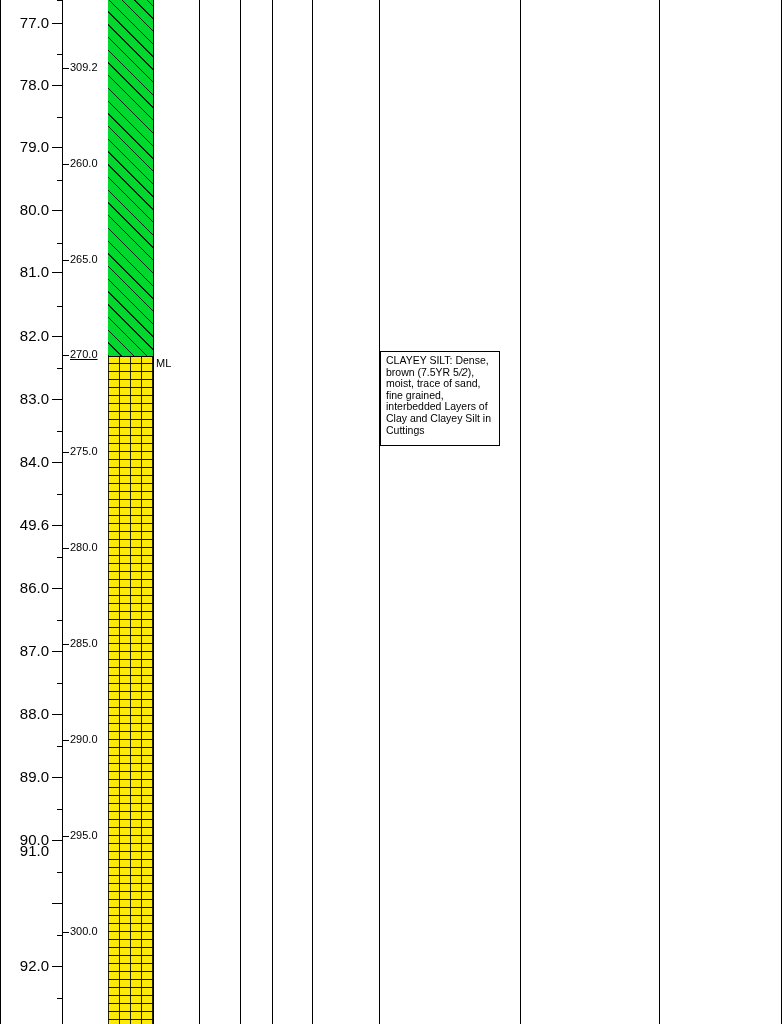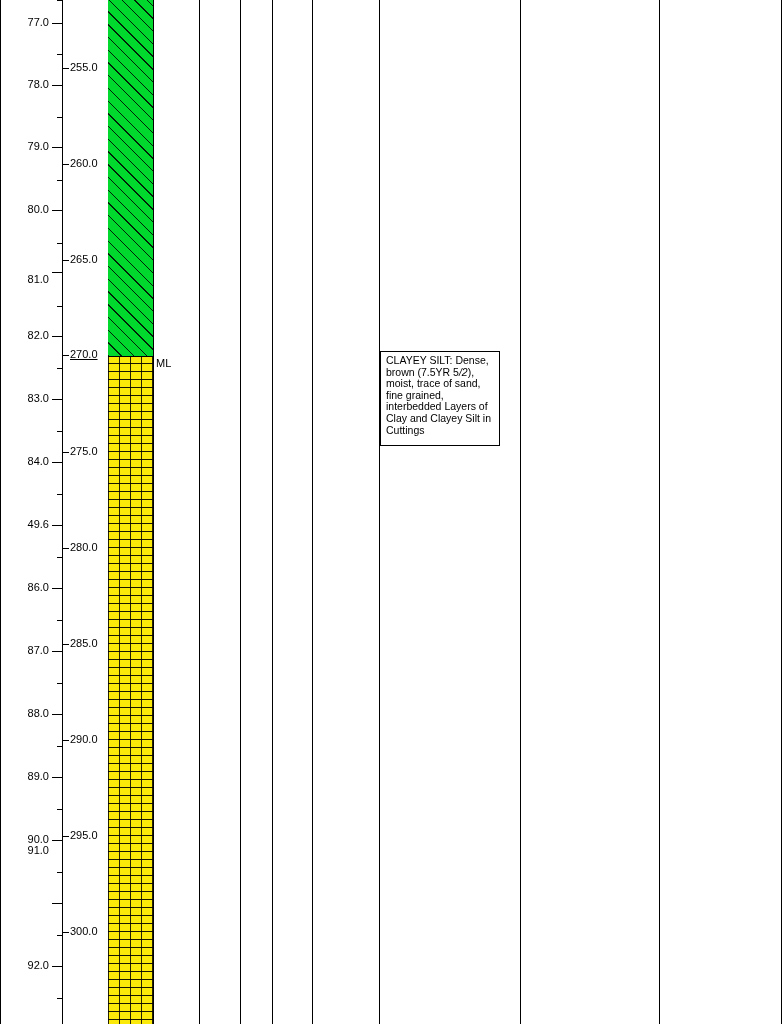--- a/index.html
+++ b/index.html
@@ -45,21 +45,21 @@
   .tick-left-minor {
     position: absolute;
     left: 57px;
     width: 5px;
     height: 1px;
     background: #000000;
   }
   .lab-left {
     position: absolute;
     right: 13px;
-    font-size: 11px;
+    font-size: 15px;
     color: #000000;
     text-align: right;
     line-height: 11px;
     white-space: nowrap;
   }
 
   
   .scale-depth {
     position: absolute;
     left: 62px;
@@ -177,21 +177,21 @@
     <div class="tick-left" style="top:85px;"></div>
     <div class="lab-left" style="top:79px;">78.0</div>
     <div class="tick-left-minor" style="top:117px;"></div>
     <div class="tick-left" style="top:147px;"></div>
     <div class="lab-left" style="top:141px;">79.0</div>
     <div class="tick-left-minor" style="top:180px;"></div>
     <div class="tick-left" style="top:210px;"></div>
     <div class="lab-left" style="top:204px;">80.0</div>
     <div class="tick-left-minor" style="top:243px;"></div>
     <div class="tick-left" style="top:272px;"></div>
-    <div class="lab-left" style="top:274px;">81.0</div>
+    <div class="lab-left" style="top:266px;">81.0</div>
     <div class="tick-left-minor" style="top:306px;"></div>
     <div class="tick-left" style="top:336px;"></div>
     <div class="lab-left" style="top:330px;">82.0</div>
     <div class="tick-left-minor" style="top:368px;"></div>
     <div class="tick-left" style="top:399px;"></div>
     <div class="lab-left" style="top:393px;">83.0</div>
     <div class="tick-left-minor" style="top:431px;"></div>
     <div class="tick-left" style="top:462px;"></div>
     <div class="lab-left" style="top:456px;">84.0</div>
     <div class="tick-left-minor" style="top:494px;"></div>
@@ -216,21 +216,21 @@
     <div class="tick-left" style="top:903px;"></div>
     <div class="lab-left" style="top:845px;margin-left:34px;">91.0</div>
     <div class="tick-left-minor" style="top:935px;"></div>
     <div class="tick-left" style="top:966px;"></div>
     <div class="lab-left" style="top:960px;">92.0</div>
     <div class="tick-left-minor" style="top:998px;"></div>
   </div>
 
   <div class="scale-depth">
     <div class="tick-depth" style="top:68px;"></div>
-    <div class="lab-depth" style="top:62px;">255.0</div>
+    <div class="lab-depth" style="top:62px;">309.2</div>
     <div class="tick-depth" style="top:164px;"></div>
     <div class="lab-depth" style="top:158px;">260.0</div>
     <div class="tick-depth" style="top:260px;"></div>
     <div class="lab-depth" style="top:254px;">265.0</div>
     <div class="tick-depth" style="top:355px;"></div>
     <div class="lab-depth" style="top:349px;text-decoration:underline;">270.0</div>
     <div class="tick-depth" style="top:452px;"></div>
     <div class="lab-depth" style="top:446px;">275.0</div>
     <div class="tick-depth" style="top:548px;"></div>
     <div class="lab-depth" style="top:542px;">280.0</div>

